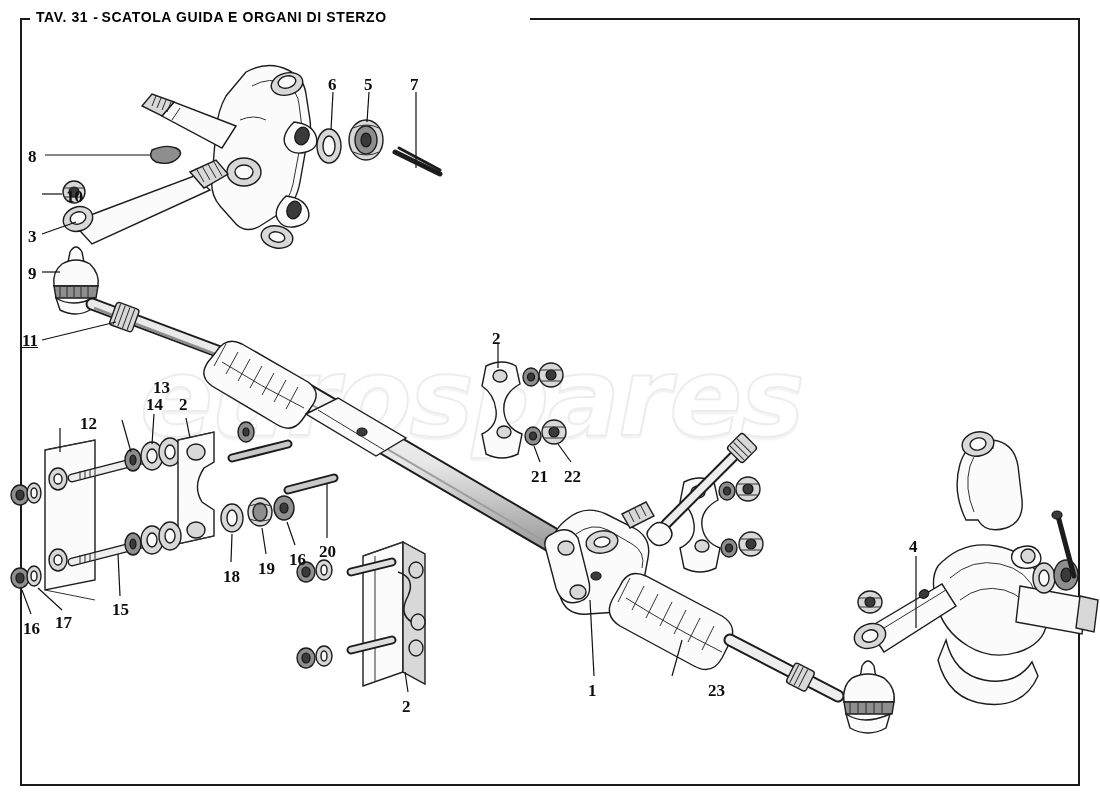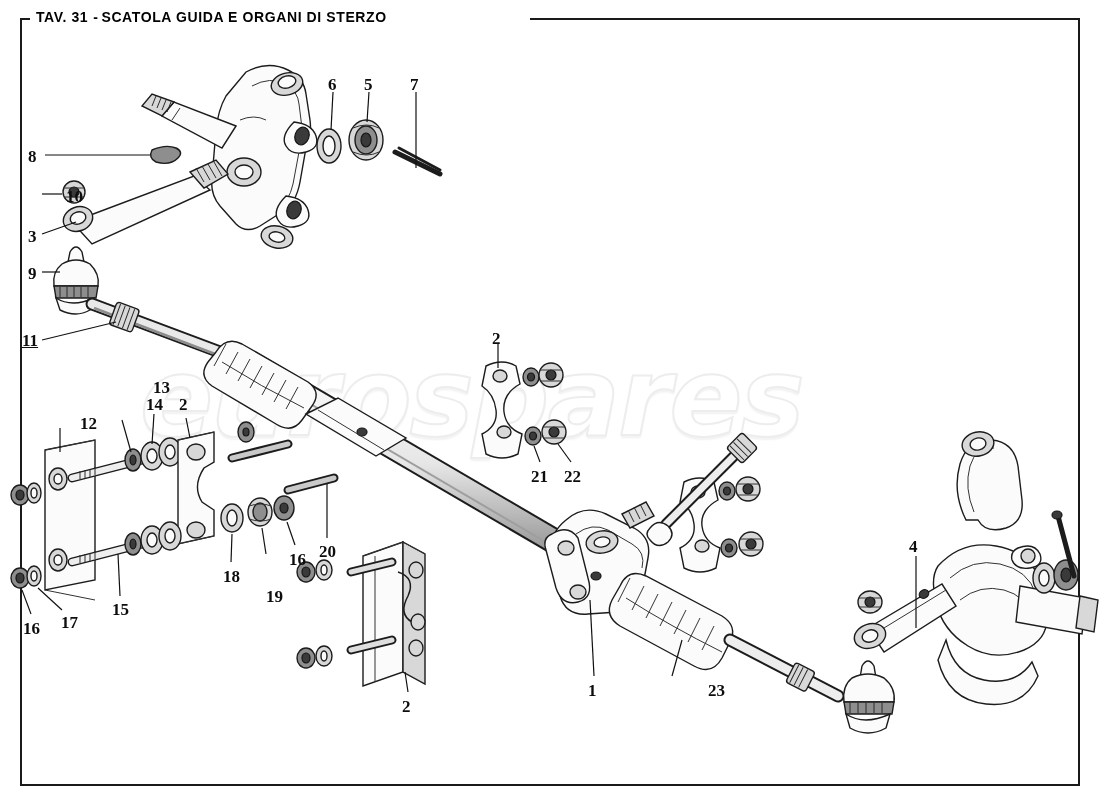--- a/index.html
+++ b/index.html
@@ -545,24 +545,24 @@
   <div class="callout" style="left:492px; top:330px;">2</div>
   <div class="callout" style="left:531px; top:468px;">21</div>
   <div class="callout" style="left:564px; top:468px;">22</div>
 
   <div class="callout" style="left:50px;  top:415px;margin-left:30px;">12</div>
   <div class="callout" style="left:113px; top:379px;margin-left:40px;">13</div>
   <div class="callout" style="left:146px; top:396px;">14</div>
   <div class="callout" style="left:179px; top:396px;">2</div>
 
   <div class="callout" style="left:23px;  top:620px;">16</div>
-  <div class="callout" style="left:61px;  top:614px;">17</div>
+  <div class="callout" style="left:55px;  top:614px;">17</div>
   <div class="callout" style="left:112px; top:601px;">15</div>
   <div class="callout" style="left:223px; top:568px;">18</div>
-  <div class="callout" style="left:266px; top:560px;margin-top:28px;">19</div>
+  <div class="callout" style="left:258px; top:560px;">19</div>
   <div class="callout" style="left:289px; top:551px;">16</div>
   <div class="callout" style="left:319px; top:543px;text-align:right;">20</div>
 
   <div class="callout" style="left:402px; top:698px;">2</div>
   <div class="callout" style="left:588px; top:682px;">1</div>
   <div class="callout" style="left:665px; top:682px;margin-left:43px;">23</div>
   <div class="callout" style="left:909px; top:538px;">4</div>
 
 </div>
 

